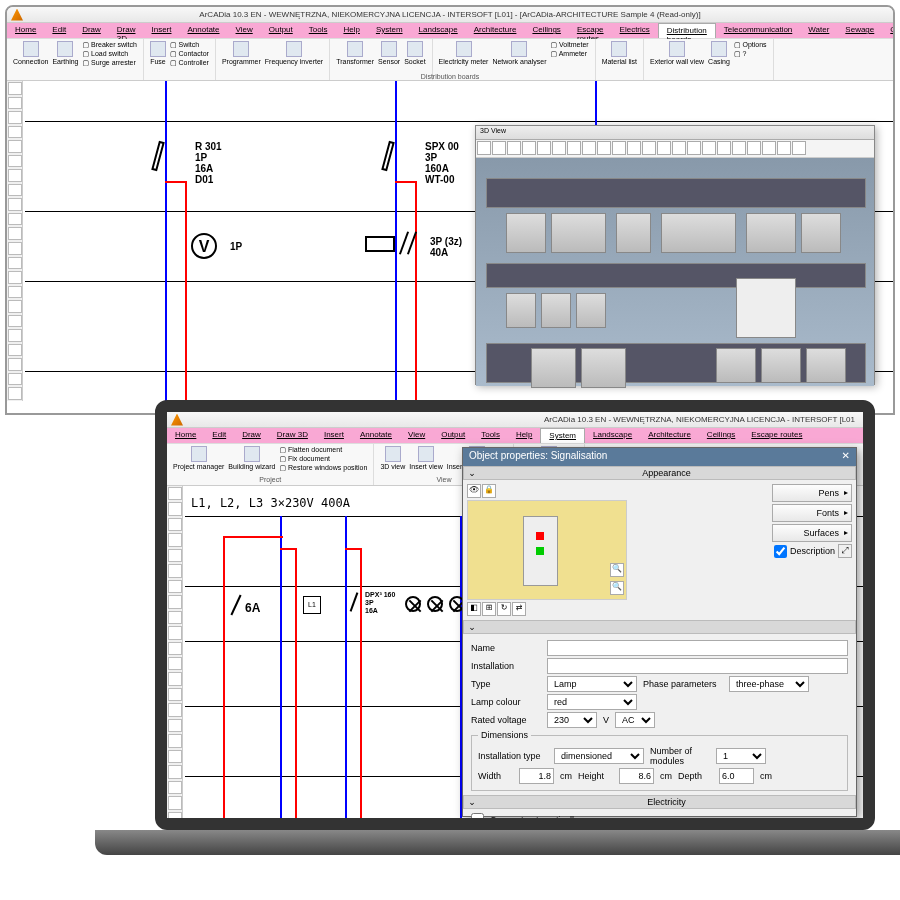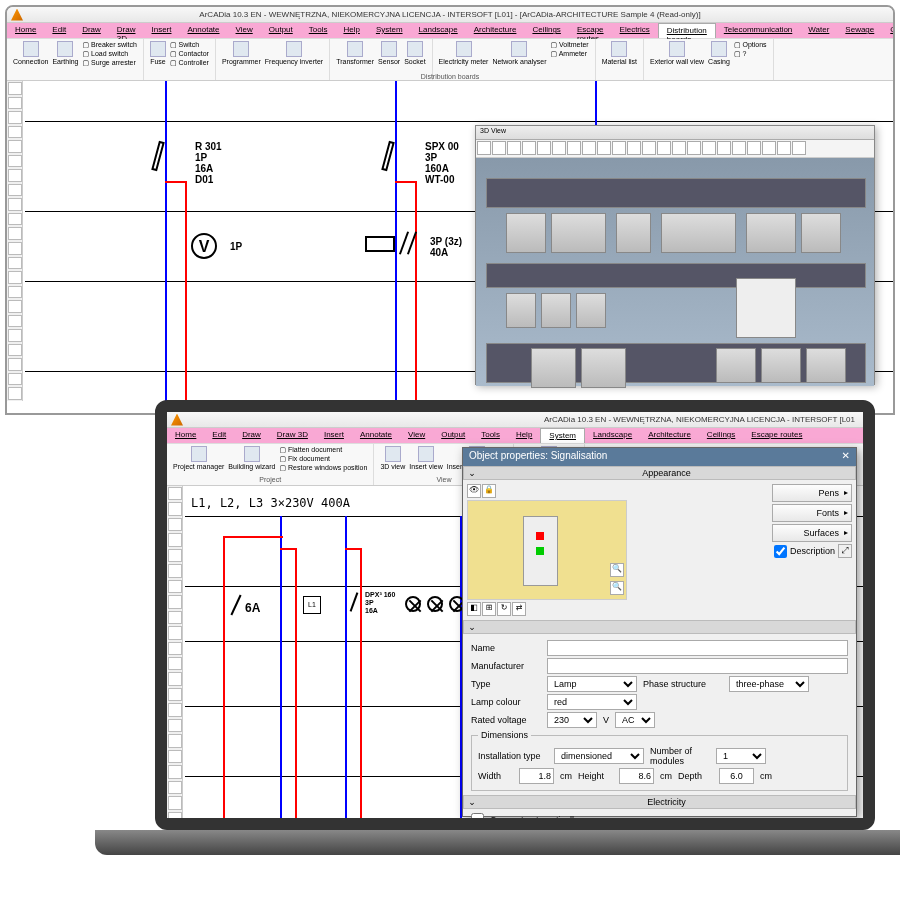--- a/index.html
+++ b/index.html
@@ -509,27 +509,27 @@
     </div>
     <div class="section-hdr">
         <span class="chev">⌄</span>
       </div>
     <div class="form">
       <div class="row">
           <label>Name</label>
           <input type="text" style="flex: 1 1 0%;">
         </div>
       <div class="row">
-          <label>Manufacturer</label>
+          <label>Installation</label>
           <input type="text" style="flex: 1 1 0%;">
         </div>
       <div class="row">
         <label>Type</label>
         <select style="width:90px"><option>Lamp</option></select>
-        <label style="width:80px">Phase structure</label>
+        <label style="width:80px">Phase parameters</label>
         <select style="width:80px"><option>three-phase</option></select>
       </div>
       <div class="row">
           <label>Lamp colour</label>
           <select style="width:90px"><option>red</option></select>
         </div>
       <div class="row">
         <label>Rated voltage</label>
         <select style="width:50px"><option>230</option></select>
         <span>V</span>
@@ -544,21 +544,21 @@
           <select style="width:50px"><option>1</option></select>
         </div>
         <div class="row">
           <label style="width:35px">Width</label>
           <input type="text" style="width: 35px; text-align: right;" value="1.8">
           <span>cm</span>
           <label style="width:35px">Height</label>
           <input type="text" style="width: 35px; text-align: right;" value="8.6">
           <span>cm</span>
           <label style="width:35px">Depth</label>
-          <input type="text" style="width: 35px; text-align: center;" value="6.0">
+          <input type="text" style="width: 35px; text-align: left;" value="6.0">
           <span>cm</span>
         </div>
       </fieldset>
     </div>
     <div class="section-hdr">
         <span class="chev">⌄</span>
         <span style="flex:1; text-align:center">Electricity</span>
       </div>
     <div class="form" style="padding-top:2px">
       <div class="row">

